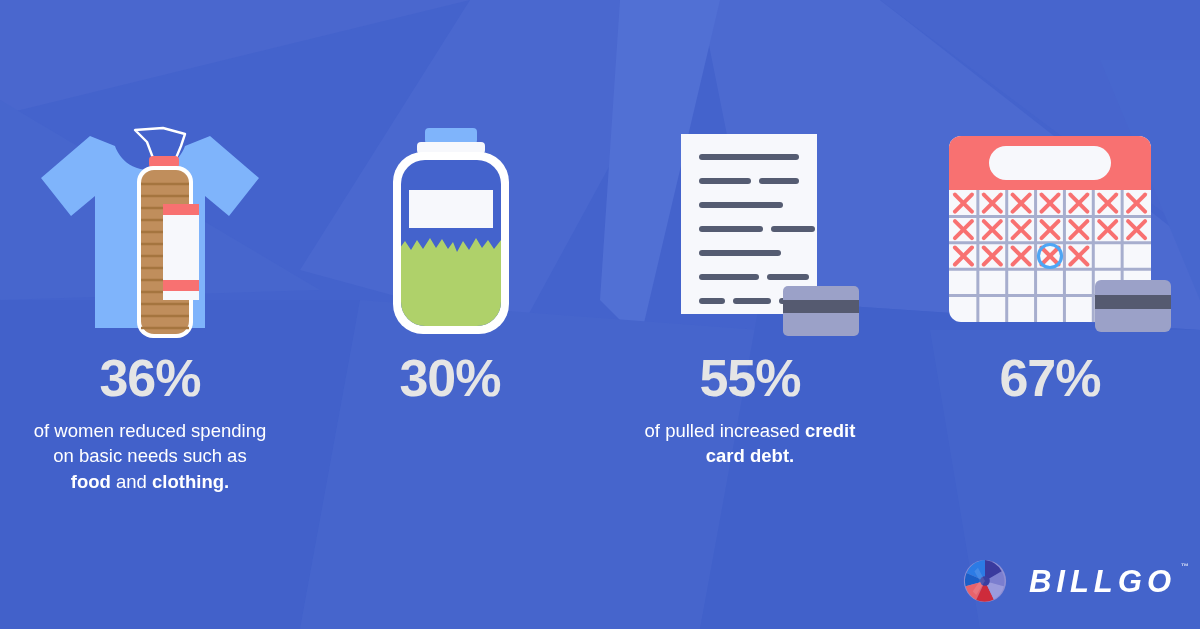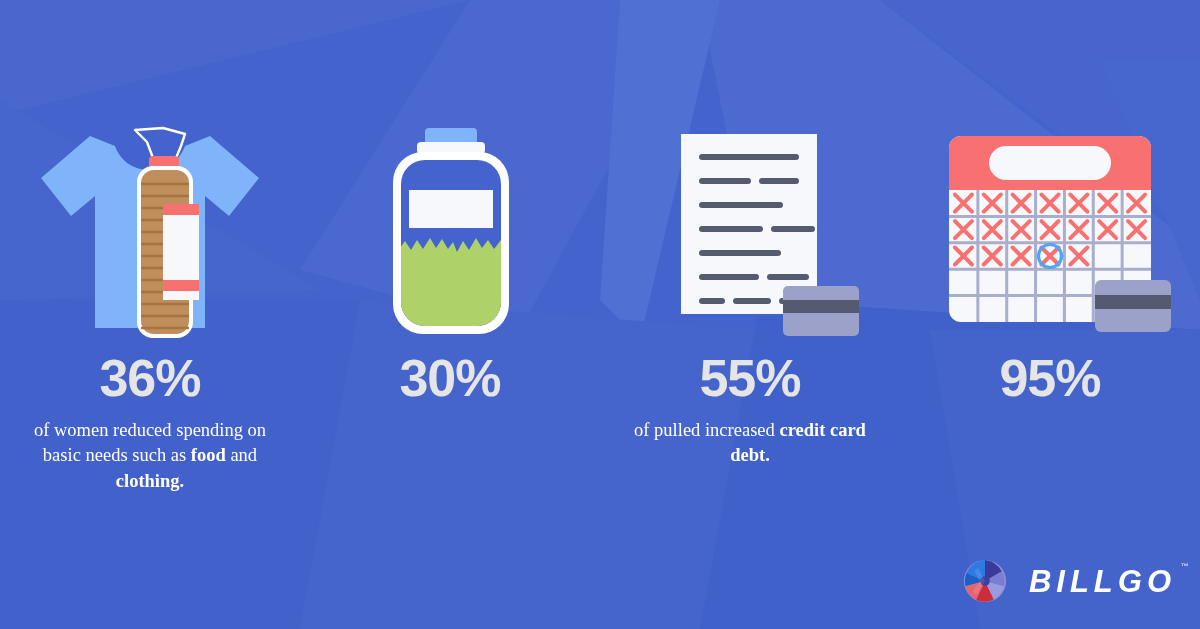--- a/index.html
+++ b/index.html
@@ -58,21 +58,20 @@
     text-align: center;
   }
   .caption {
     margin-top: 14px;
     color: #FFFFFF;
     font-size: 18.5px;
     line-height: 1.37;
     text-align: center;
     max-width: 235px;
     font-weight: normal;
-    font-family: Liberation Serif, serif;
   }
   .caption b { font-weight: bold; }
 
   
   .logo {
     position: absolute;
     right: 24px;
     bottom: 26px;
     display: flex;
     align-items: center;
@@ -328,21 +327,21 @@
                 <circle cx="115" cy="128" r="11.5" fill="none" stroke="#4EA6F5" stroke-width="3.2"></circle>
               </g>
           </g>
 
           <g>
             <rect x="160" y="152" width="76" height="52" rx="6" fill="#9BA1C8"></rect>
             <rect x="160" y="167" width="76" height="14" fill="#555A70"></rect>
           </g>
         </svg>
       </div>
-      <div class="pct">95%</div>
+      <div class="pct">67%</div>
     </div>
 
   </div>
 
   <div class="logo">
     <svg class="logo-mark" viewBox="0 0 100 100">
       <circle cx="50" cy="50" r="48" fill="#8E8FD4"></circle>
       <path d="M50 50 L50 2 A48 48 0 0 0 8 32 Z" fill="#2C7BE5"></path>
       <path d="M50 50 L8 32 A48 48 0 0 0 6 62 Z" fill="#1B5FC7"></path>
       <path d="M50 50 L6 62 A48 48 0 0 0 30 93 Z" fill="#E8636B"></path>

